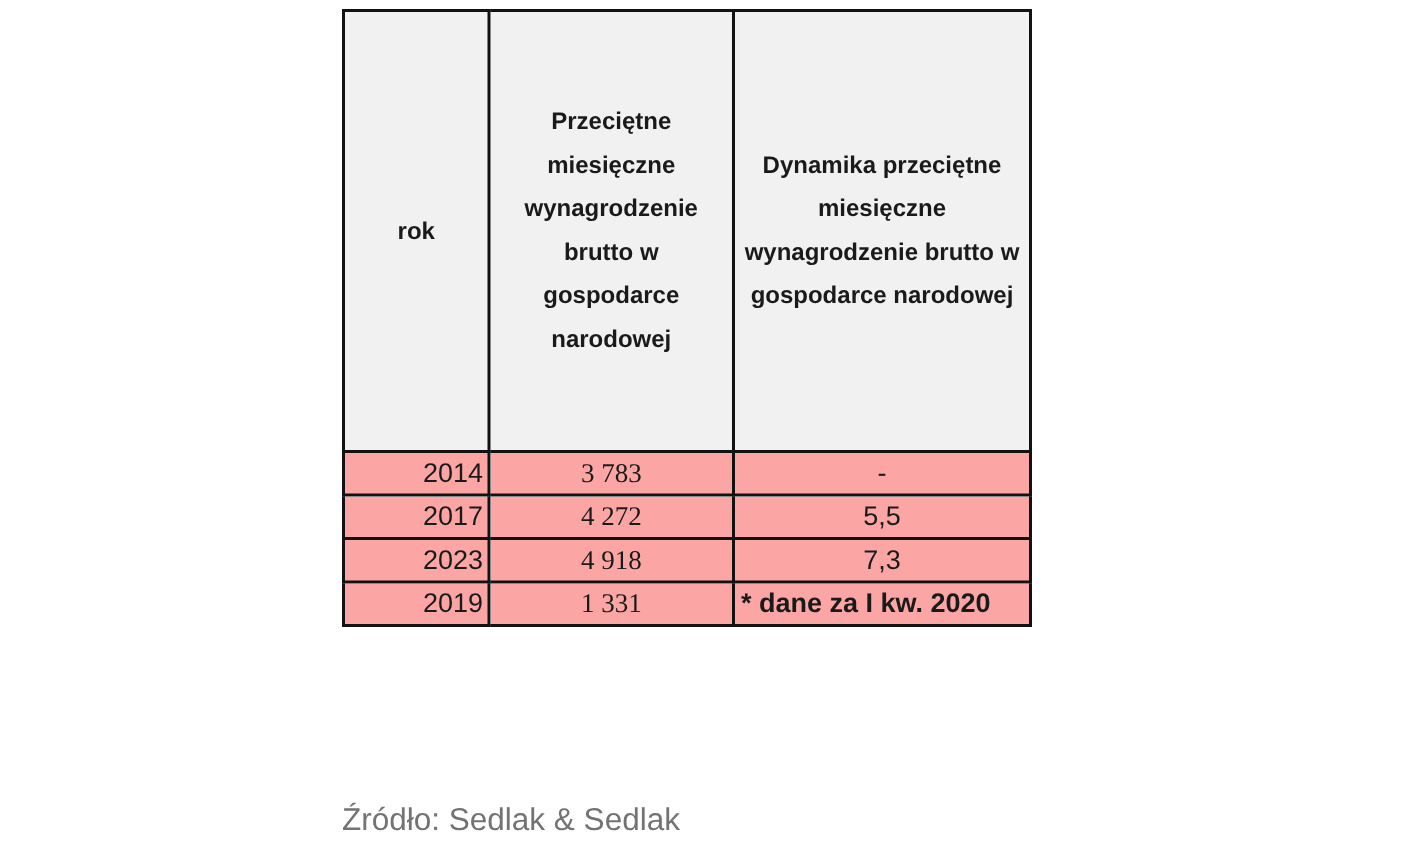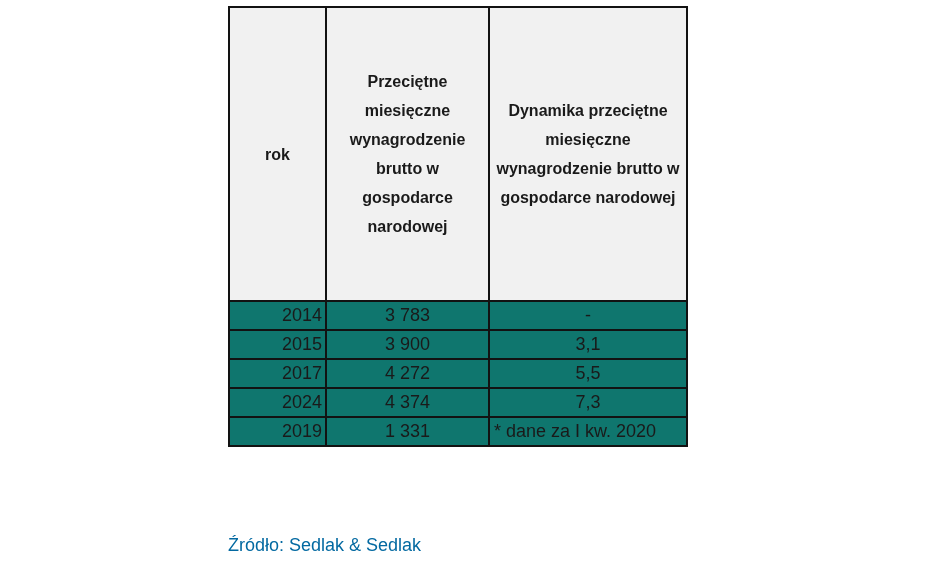--- a/index.html
+++ b/index.html
@@ -37,33 +37,33 @@
     text-align: center;
     vertical-align: middle;
     padding: 0 6px;
     margin-top: 28px;
   }
 
   tr.data-row td {
     height: 29px;
     font-size: 18px;
     line-height: 27px;
-    background: #0f766e;
+    background: #fca5a5;
     vertical-align: middle;
   }
   td.year-cell   { text-align: right; padding-right: 3px; }
-  td.value-cell  { text-align: center; }
+  td.value-cell  { text-align: center; font-family: Liberation Serif, serif; }
   td.dyn-cell    { text-align: center; }
-  td.note-cell   { text-align: left; padding-left: 4px; font-size: 17px; white-space: nowrap; }
+  td.note-cell   { text-align: left; padding-left: 4px; font-size: 17px; white-space: nowrap; font-weight: bold; }
 
   .source-line {
     position: absolute;
     left: 228px; top: 535px;
-    font-size: 18px;
-    color: #0369a1;
+    font-size: 21px;
+    color: #737373;
   }
 </style>
 </head>
 <body>
 
 <div class="stage">
 
   <table class="data-table">
     <colgroup>
         <col class="c1">
@@ -76,32 +76,27 @@
         <th>Przeciętne miesięczne wynagrodzenie brutto w gospodarce narodowej</th>
         <th>Dynamika przeciętne miesięczne wynagrodzenie brutto w gospodarce narodowej</th>
       </tr>
 
       <tr class="data-row">
         <td class="year-cell">2014</td>
         <td class="value-cell">3 783</td>
         <td class="dyn-cell">-</td>
       </tr>
       <tr class="data-row">
-        <td class="year-cell">2015</td>
-        <td class="value-cell">3 900</td>
-        <td class="dyn-cell">3,1</td>
-      </tr>
-      <tr class="data-row">
         <td class="year-cell">2017</td>
         <td class="value-cell">4 272</td>
         <td class="dyn-cell">5,5</td>
       </tr>
       <tr class="data-row">
-        <td class="year-cell">2024</td>
-        <td class="value-cell">4 374</td>
+        <td class="year-cell">2023</td>
+        <td class="value-cell">4 918</td>
         <td class="dyn-cell">7,3</td>
       </tr>
       <tr class="data-row">
         <td class="year-cell">2019</td>
         <td class="value-cell">1 331</td>
         <td class="note-cell">* dane za I kw. 2020</td>
       </tr>
     </tbody>
   </table>
 

